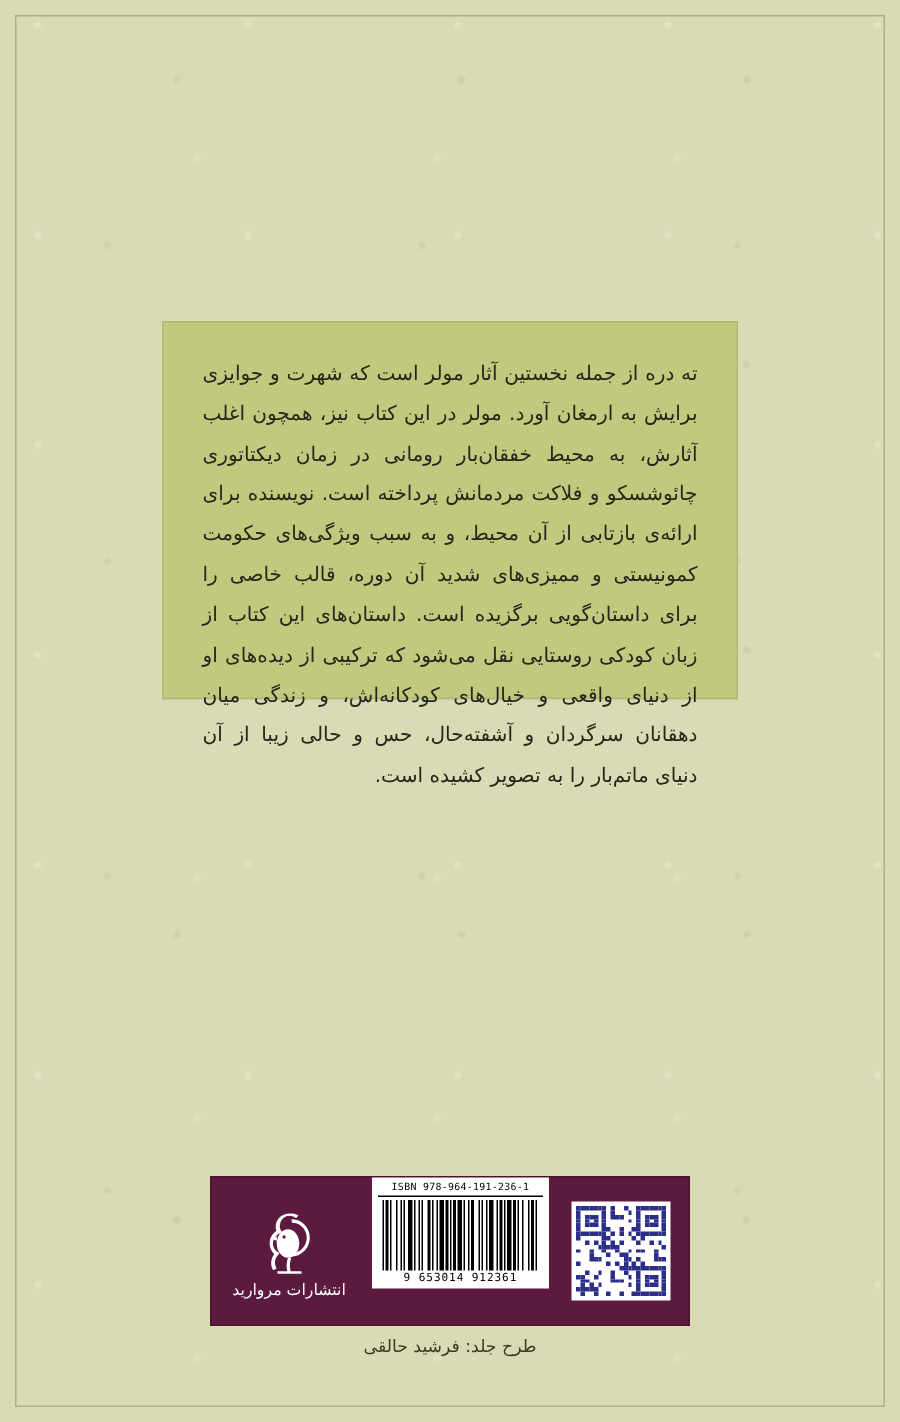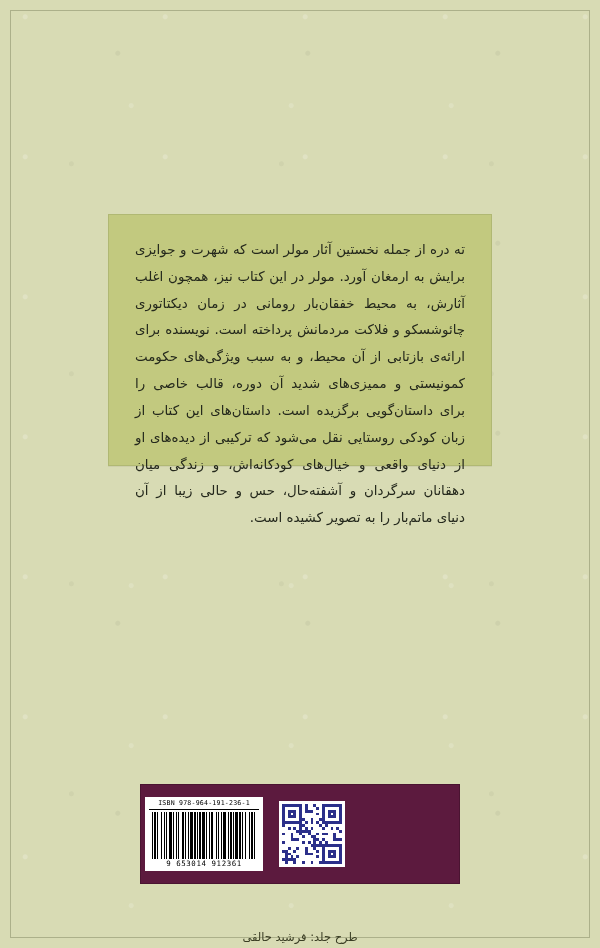--- a/index.html
+++ b/index.html
@@ -107,21 +107,20 @@
     font-size: 10.5px;
     color: #ffffff;
     letter-spacing: 0.5px;
     white-space: nowrap;
   }
 
   
   .barcode-block {
     width: 126px;
     display: flex;
-    align-items: center;
     justify-content: center;
   }
   .barcode-card {
     background: #ffffff;
     width: 118px;
     height: 74px;
     padding: 3px 4px 2px 4px;
     box-sizing: border-box;
     display: flex;
     flex-direction: column;
@@ -192,36 +191,49 @@
   .credit {
     position: absolute;
     left: 0;
     right: 0;
     top: 890px;
     text-align: center;
     font-family: "DejaVu Sans", sans-serif;
     font-size: 11.5px;
     color: #3a3d24;
     direction: rtl;
-    margin-top: 40px;
   }
 </style>
 </head>
 <body>
 
 <div class="cover">
   <div class="grain"></div>
   <div class="frame"></div>
 
   <div class="blurb-panel">
     <p class="blurb-text">ته دره از جمله نخستین آثار مولر است که شهرت و جوایزی برایش به ارمغان آورد. مولر در این کتاب نیز، همچون اغلب آثارش، به محیط خفقان‌بار رومانی در زمان دیکتاتوری چائوشسکو و فلاکت مردمانش پرداخته است. نویسنده برای ارائه‌ی بازتابی از آن محیط، و به سبب ویژگی‌های حکومت کمونیستی و ممیزی‌های شدید آن دوره، قالب خاصی را برای داستان‌گویی برگزیده است. داستان‌های این کتاب از زبان کودکی روستایی نقل می‌شود که ترکیبی از دیده‌های او از دنیای واقعی و خیال‌های کودکانه‌اش، و زندگی میان دهقانان سرگردان و آشفته‌حال، حس و حالی زیبا از آن دنیای ماتم‌بار را به تصویر کشیده است.</p>
   </div>
 
   <div class="bottom-bar">
 
+    <div class="publisher">
+      <svg class="bird-icon" viewBox="0 0 44 46" aria-hidden="true">
+        <g fill="#ffffff">
+          <path d="M22 3c-4.2 0-7.6 2.6-8.8 6.2-.6 1.9-.5 3.7.1 5.3-2.3 1.5-3.9 3.8-4.4 6.6-.6 3.4.6 6.7 3 8.9-1.5 1.9-2.3 4.2-2.1 6.6.1 1.6.6 3 1.4 4.3l2.2-1.2c-.6-1-1-2.1-1.1-3.3-.15-2 .5-3.9 1.8-5.4l1.3-1.5-1.6-1.1c-2.1-1.5-3.2-4-2.7-6.7.4-2.3 1.9-4.2 3.9-5.2l1.9-.95-.9-1.9c-.55-1.2-.65-2.6-.2-3.95C16.6 6.4 19.1 4.5 22 4.5c1.7 0 3.2.6 4.4 1.6l1.5-1.75C26.3 3.05 24.3 3 22 3z"></path>
+          <path d="M23.6 9.2c3.9 0 7.3 2.3 8.9 5.6 1.9 4 1 8.7-2.1 11.7-1.7 1.65-3.9 2.6-6.2 2.8l-.25 2.4c2.9-.25 5.6-1.45 7.7-3.5 3.9-3.75 5-9.6 2.6-14.6-2-4.15-6.25-6.9-10.9-6.8l.25 2.4z"></path>
+          <ellipse cx="21" cy="23" rx="7.5" ry="9.5"></ellipse>
+          <path d="M21 32.5c-1.2 3.6-1.2 6.6-.3 9.6h2.2c-.9-3-.9-6 .3-9.6h-2.2z"></path>
+          <path d="M14 41.5h16v1.6H14z"></path>
+          <circle cx="18.4" cy="18.6" r="1.1" fill="#5c1a3e"></circle>
+          <path d="M13.6 18.2l-4.6 1.4 4.6 1.5z"></path>
+        </g>
+      </svg>
+      <div class="publisher-name">انتشارات مروارید</div>
+    </div>
 
     <div class="barcode-block">
       <div class="barcode-card">
         <div class="isbn-line">ISBN 978-964-191-236-1</div>
         <div class="bars" id="bars">
             <span style="width: 1px;"></span>
             <span style="width: 1px; background: transparent;"></span>
             <span style="width: 2px;"></span>
             <span style="width: 1px; background: transparent;"></span>
             <span style="width: 1px;"></span>

